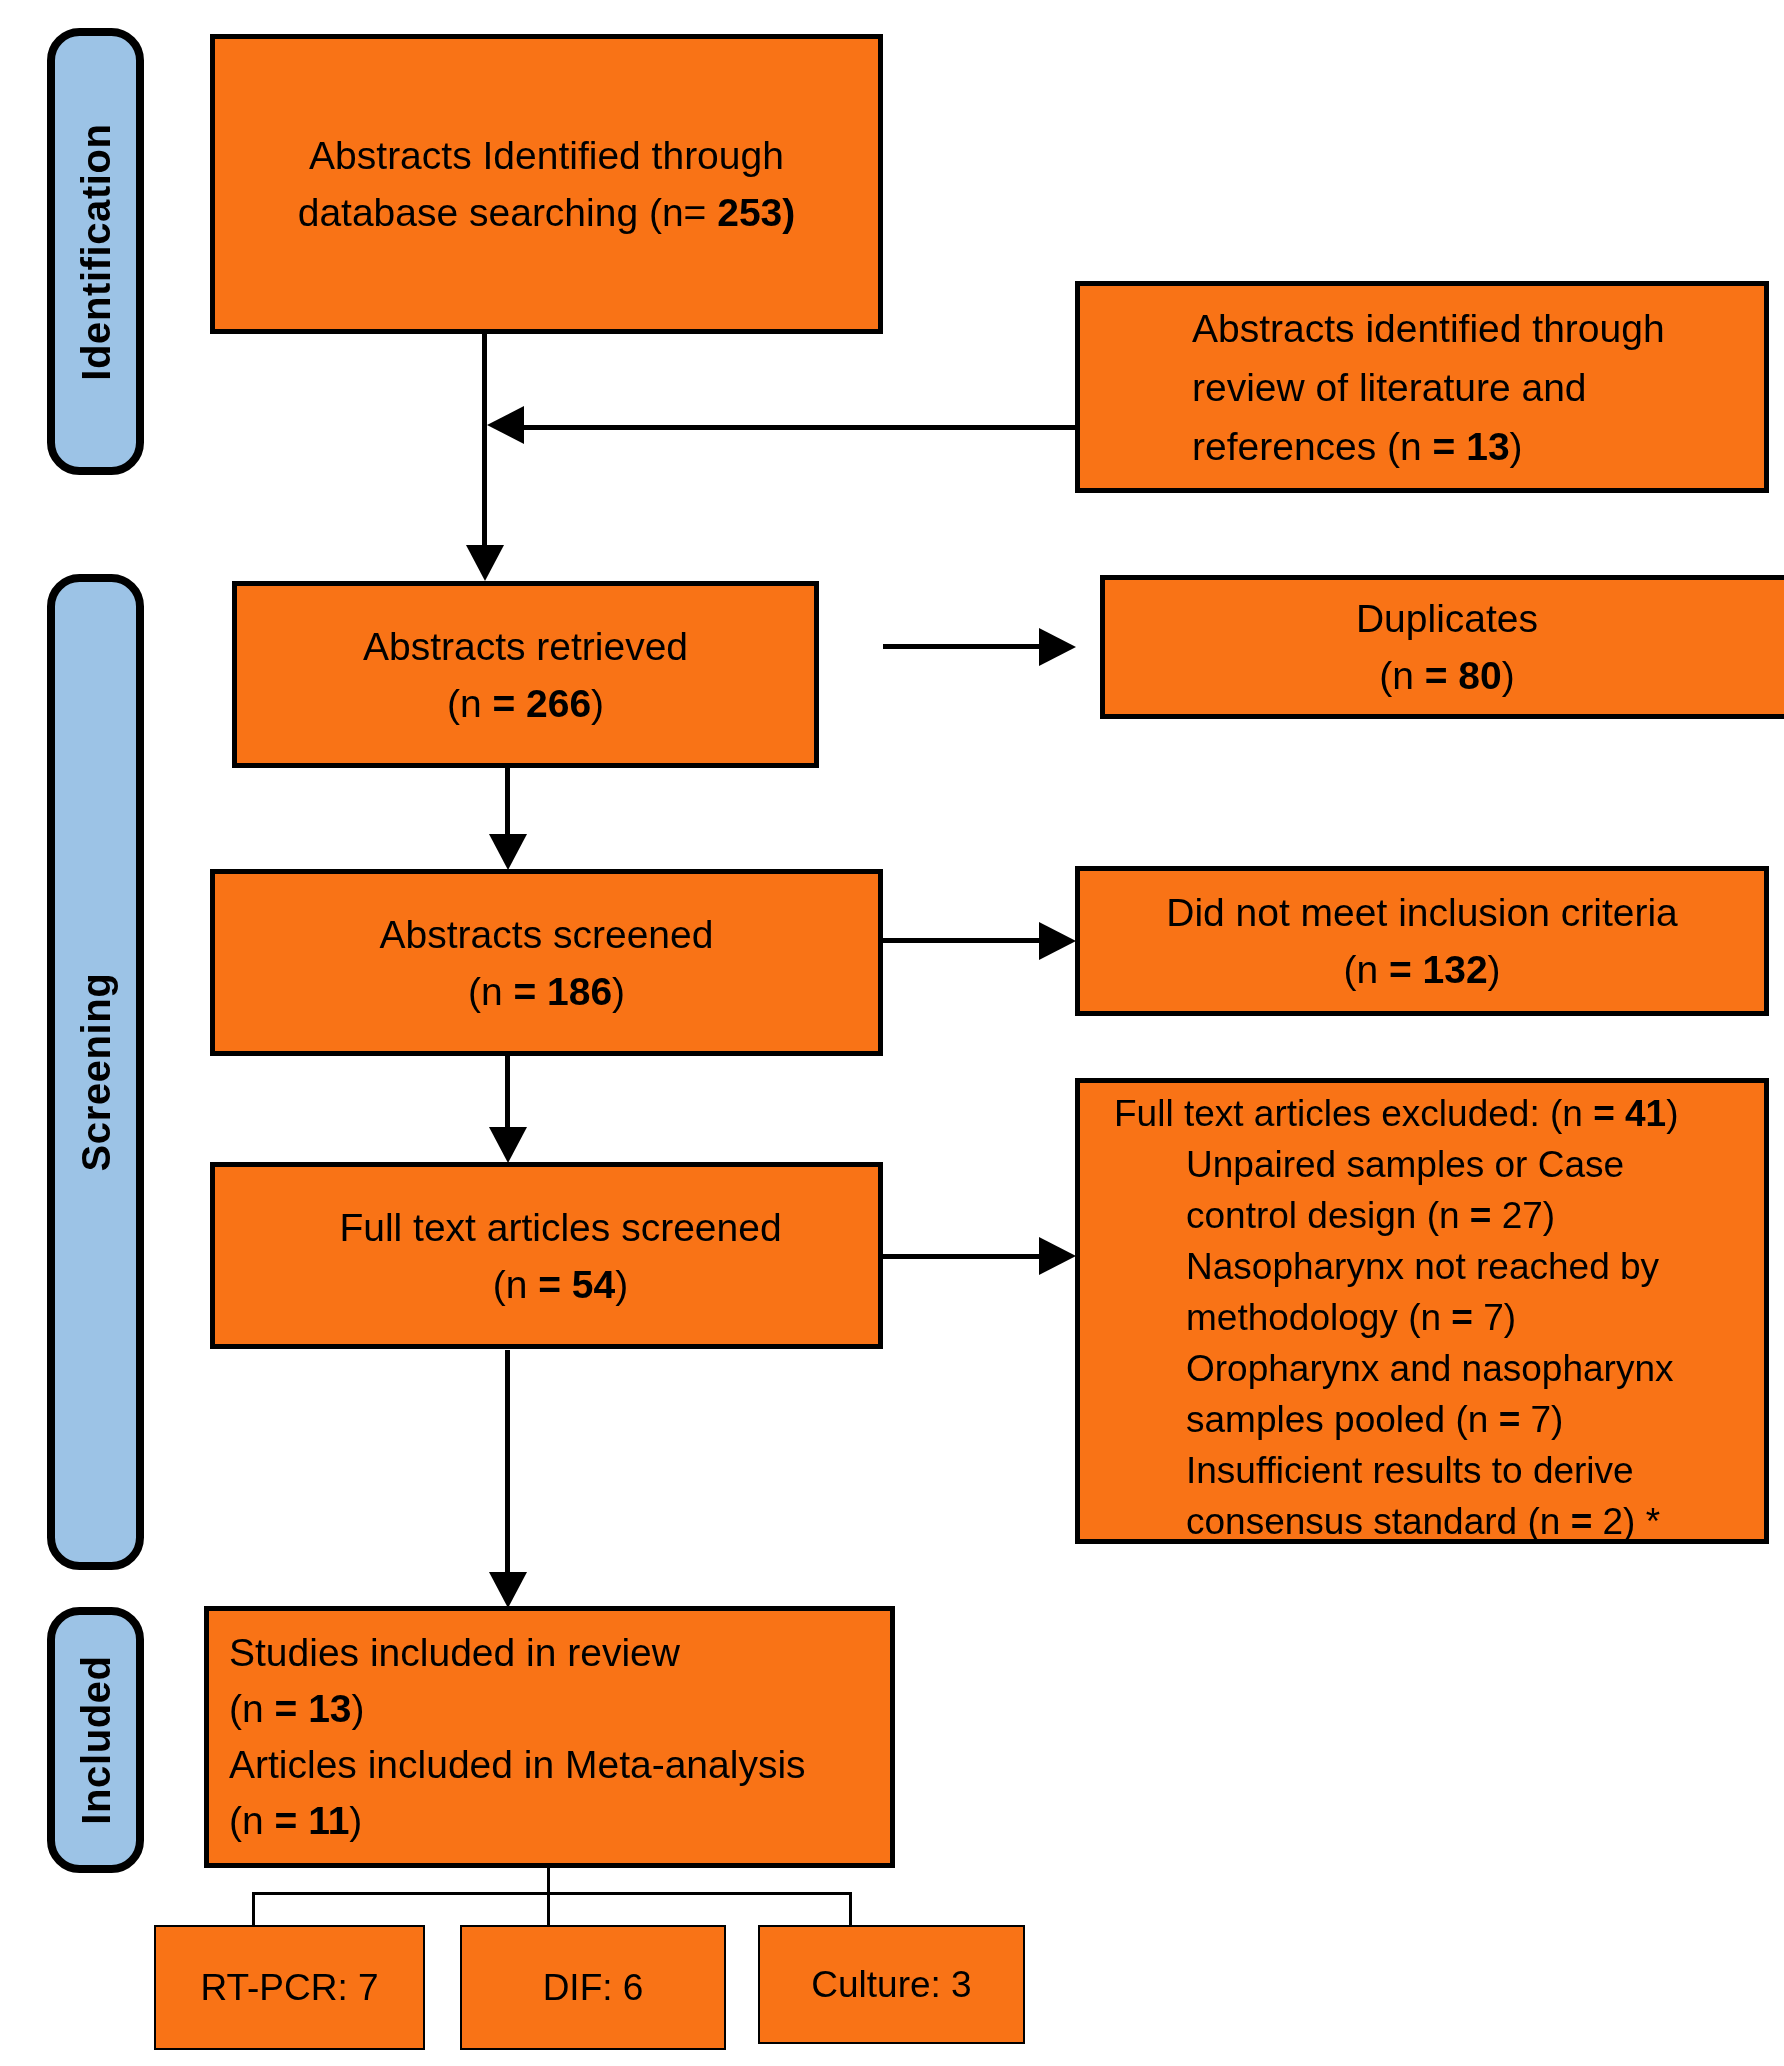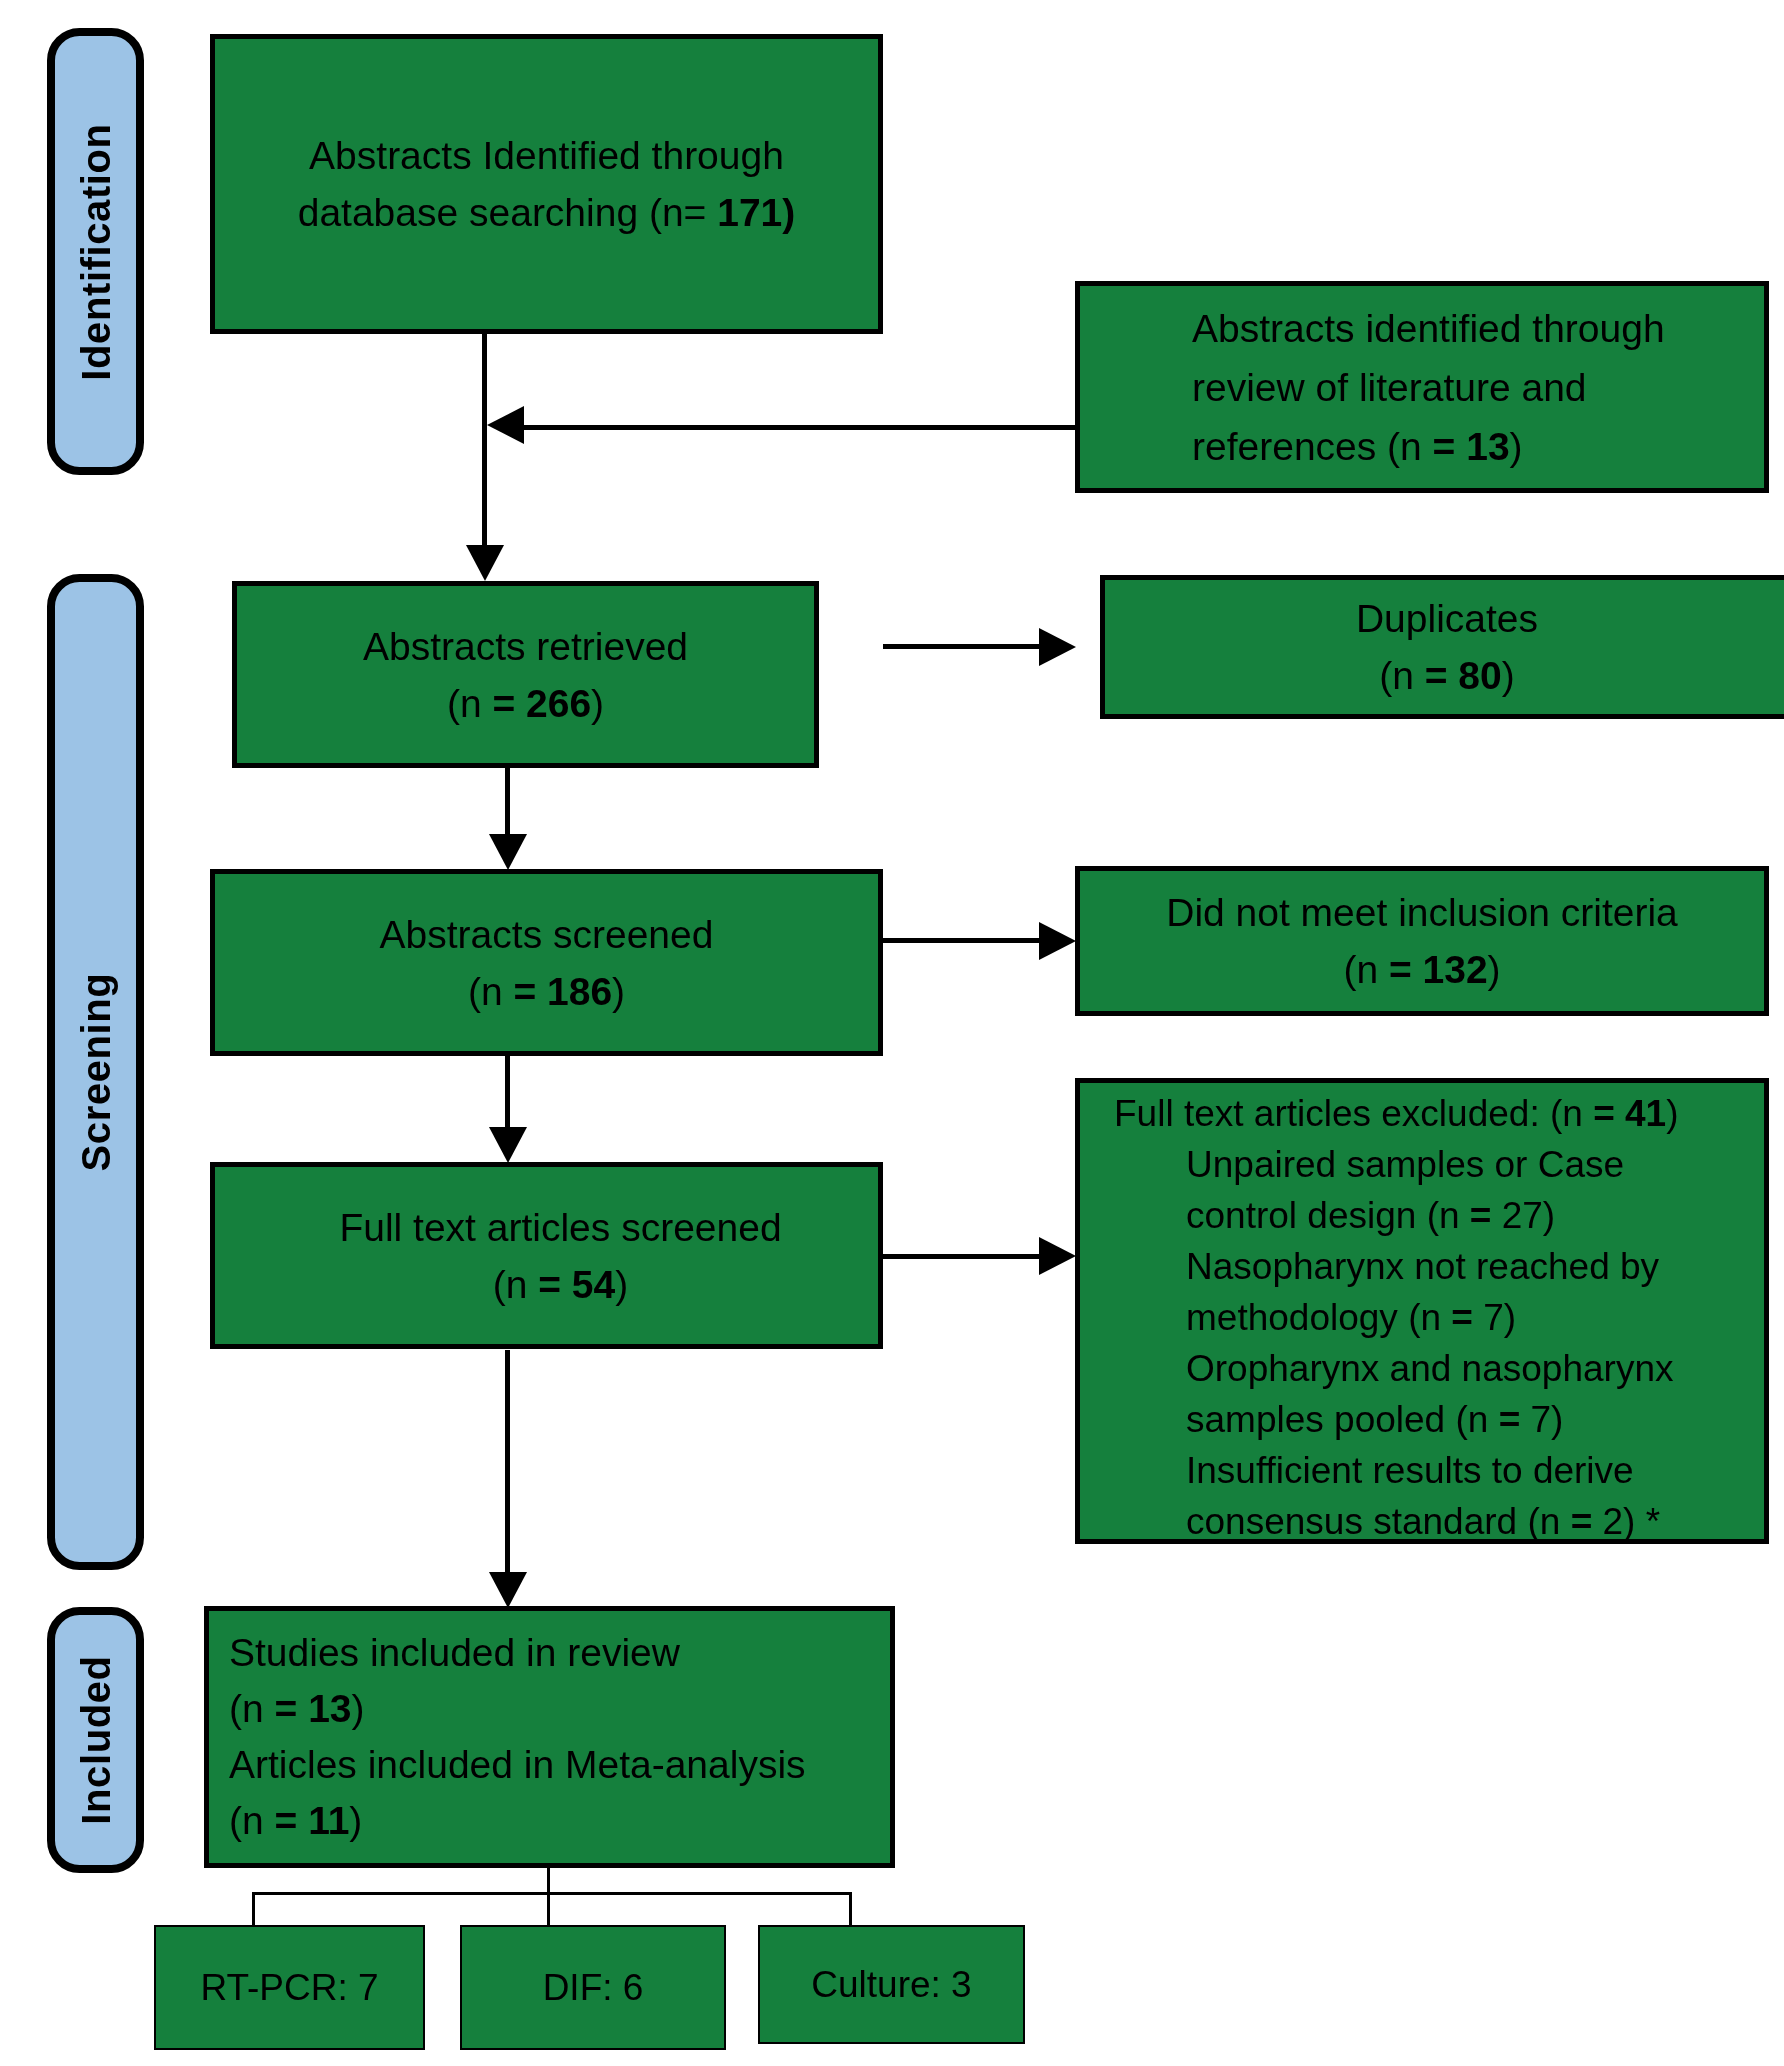--- a/index.html
+++ b/index.html
@@ -1,20 +1,20 @@
 <!DOCTYPE html>
 <html style="font-size:10px"><head>
 <meta charset="utf-8">
 <style>
   html,body{margin:0;padding:0;background:#ffffff;}
   body{width:1785px;height:2066px;font-family:"Liberation Sans",sans-serif;color:#000;}
   .canvas{position:relative;width:1785px;height:2066px;background:#fff;overflow:hidden;}
 
   
-  .box{position:absolute;background:#15803d;border:5px solid #000;box-sizing:border-box;
+  .box{position:absolute;background:#f97316;border:5px solid #000;box-sizing:border-box;
        display:flex;flex-direction:column;justify-content:center;font-size:39px;}
   .box.thin{border-width:2.5px;}
   .rich{width:100%;}
   .center .tline{text-align:center;}
   .leftblock .rich{width:-moz-fit-content;width:fit-content;margin:0 auto;text-align:left;}
   .tline{line-height:57px;white-space:nowrap;}
   .b{font-weight:bold;}
   .indent{padding-left:72px;}
 
   
@@ -51,21 +51,21 @@
   <div class="stage-label" style="left:47px;top:574px;width:97px;height:996px;">
     <span class="stage-text">Screening</span>
   </div>
   <div class="stage-label" style="left:47px;top:1607px;width:97px;height:266px;">
     <span class="stage-text">Included</span>
   </div>
 
   <div class="box center leftblock" style="left:210px;top:34px;width:673px;height:300px;">
     <div class="rich">
         <div class="tline"><span>Abstracts Identified through</span></div>
-        <div class="tline"><span>database searching (n= </span><span class="b">171)</span></div>
+        <div class="tline"><span>database searching (n= </span><span class="b">253)</span></div>
       </div>
   </div>
 
   <div class="box center" style="left:210px;top:581px;width:587px;height:187px;margin-left:22px;">
     <div class="rich">
         <div class="tline"><span>Abstracts retrieved</span></div>
         <div class="tline"><span>(n </span><span class="b">= 266</span><span>)</span></div>
       </div>
   </div>
 

